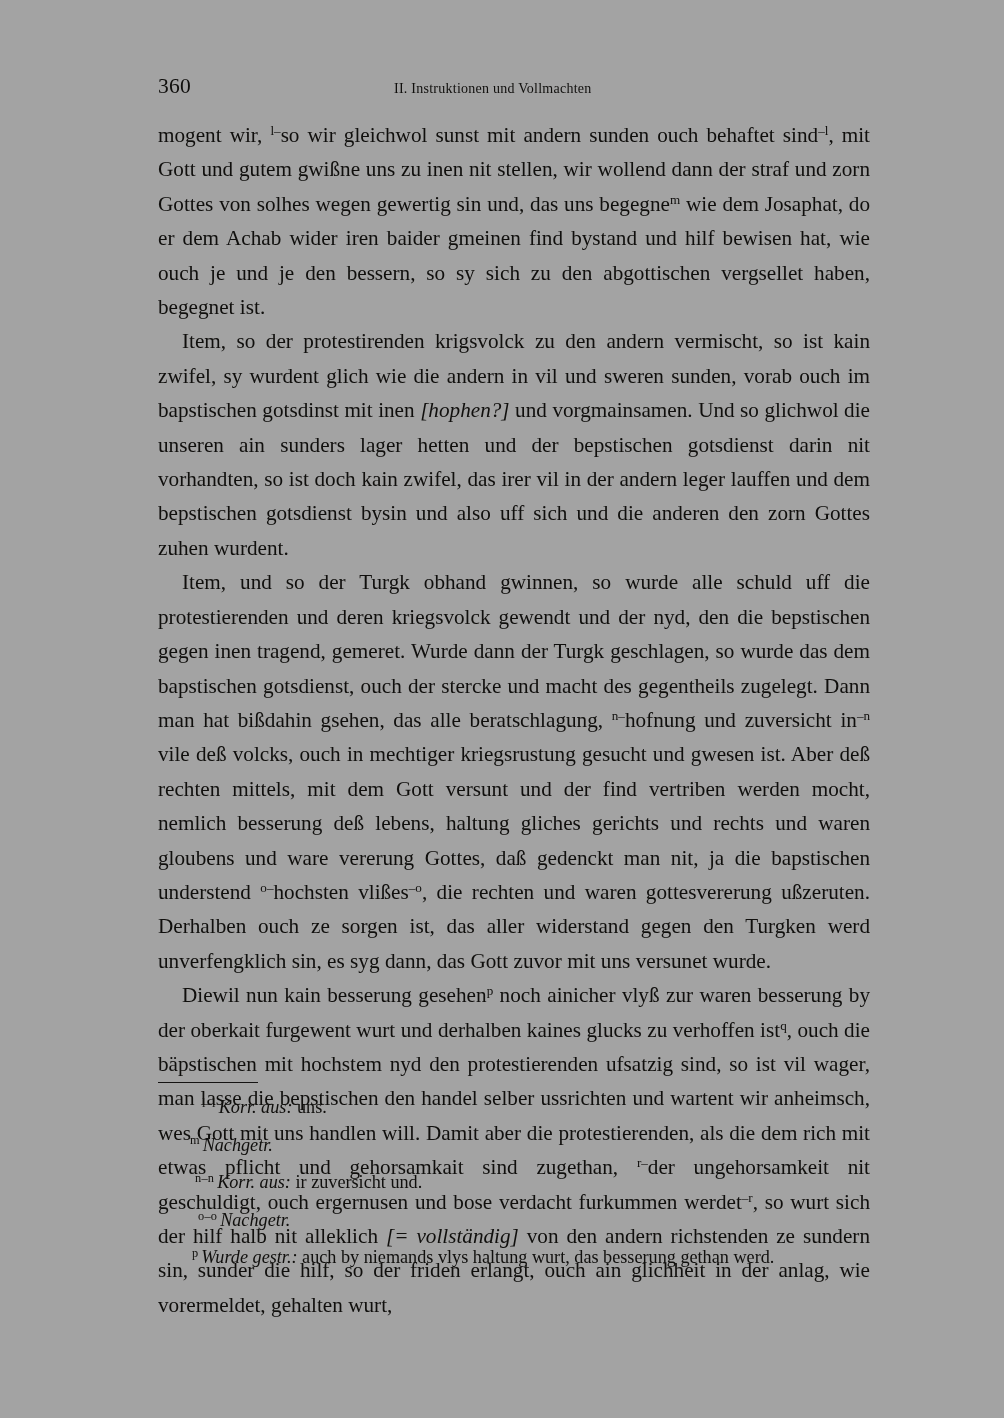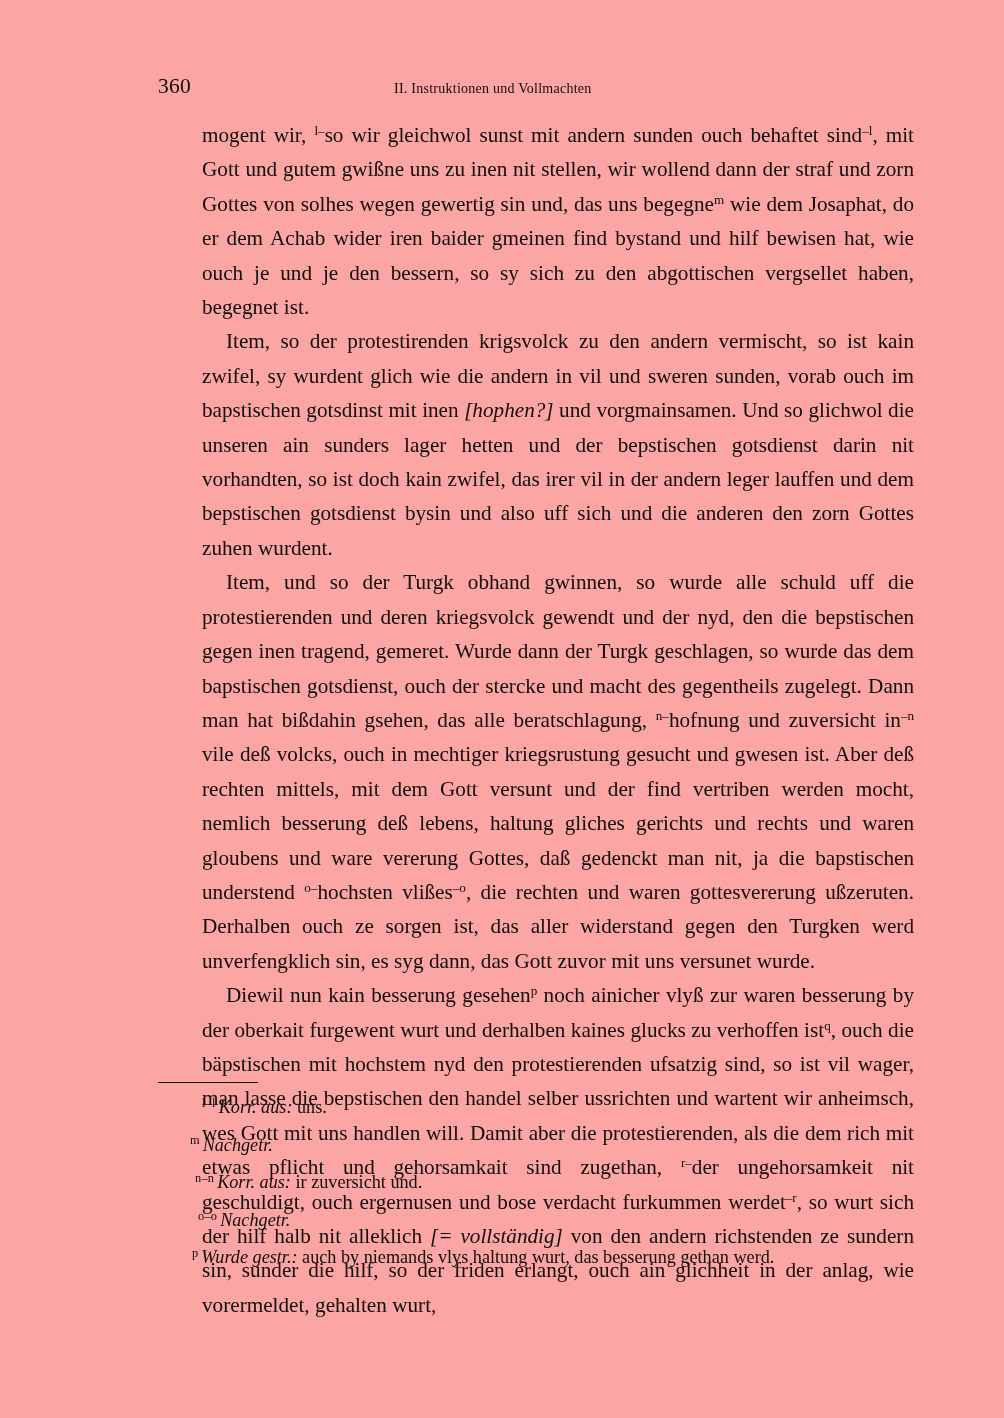--- a/index.html
+++ b/index.html
@@ -8,21 +8,21 @@
     background: #ffffff;
   }
   body {
     font-family: "Liberation Serif", "DejaVu Serif", serif;
     color: #100f0d;
   }
   .page {
     position: relative;
     width: 1004px;
     height: 1418px;
-    background: #fca5a5;
+    background: #a3a3a3;
     overflow: hidden;
     box-sizing: border-box;
   }
   
   .running-head {
     position: absolute;
     left: 158px;
     top: 74px;
     width: 712px;
     height: 28px;
@@ -42,21 +42,20 @@
     text-align: left;
     padding-left: 116px;
     white-space: nowrap;
   }
   
   .textblock {
     position: absolute;
     left: 158px;
     top: 118px;
     width: 712px;
-    margin-left: 44px;
   }
   p.para {
     margin: 0;
     font-size: 21.2px;
     line-height: 34.4px;
     text-align: justify;
     text-justify: inter-word;
     hyphens: none;
     word-spacing: 0.1px;
   }

